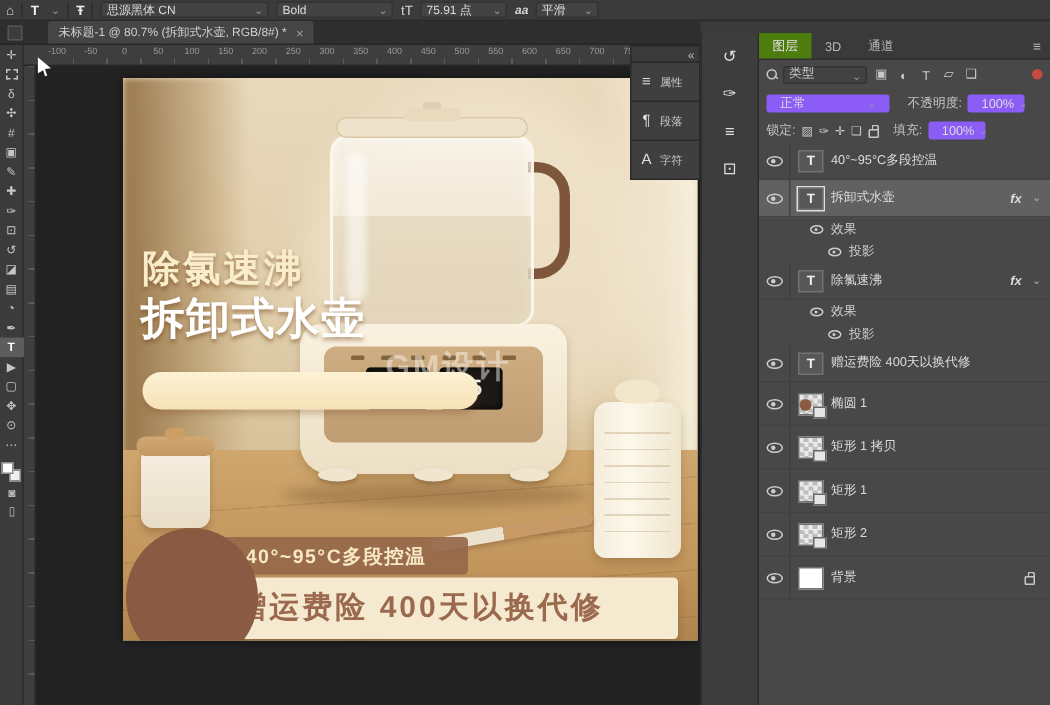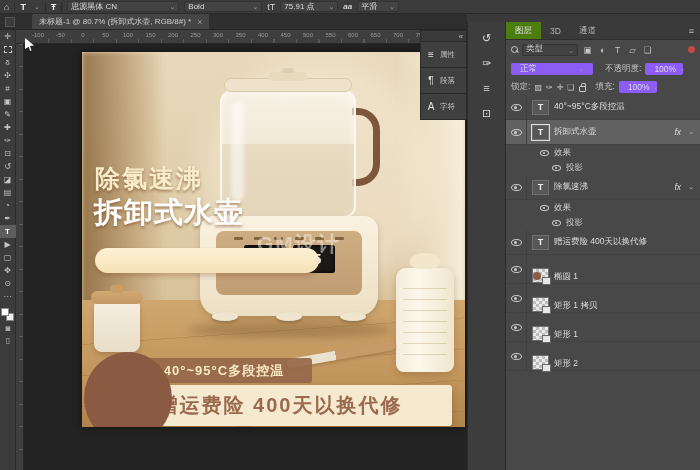--- a/index.html
+++ b/index.html
@@ -157,37 +157,37 @@
   .pselect{height:12px;background:#515151;border:6px solid #8b5cf6;border-radius:2px;display:flex;
     align-items:center;justify-content:space-between;padding:0 3px;box-sizing:border-box;color:#ddd;}
   .plabel{color:#c3c3c3;}
   .lkico{font-size:8px;color:#c9c9c9;}
   .plock{position:relative;width:7px;height:6px;border:1px solid #c9c9c9;border-radius:1px;display:inline-block;
     margin-top:3px;box-sizing:border-box;flex:none;}
   .plock::before{content:'';position:absolute;left:1px;top:-4px;width:3px;height:3px;border:1px solid #c9c9c9;
     border-bottom:none;border-radius:2px 2px 0 0;}
   #layers-list{position:absolute;left:0;right:0;top:73px;bottom:0;overflow:hidden;}
   .lrow{display:flex;align-items:center;height:24px;border-bottom:1px solid #424242;gap:5px;padding-right:4px;}
-  .lrow.shape,.lrow.image,.lrow.background{height:28px;align-items:flex-end;}
+  .lrow.shape,.lrow.image,.lrow.background{height:28px;}
   .lrow.sel{background:#616161;}
   .eyecell{width:20px;align-self:stretch;display:flex;align-items:center;justify-content:center;
     border-right:1px solid #404040;flex:none;}
   .eye{width:11px;height:7px;border:1px solid #cdcdcd;border-radius:50%;position:relative;display:inline-block;box-sizing:border-box;}
   .eye::after{content:'';position:absolute;left:2px;top:1px;width:3px;height:3px;border-radius:50%;background:#cdcdcd;}
   .eye.sm{width:9px;height:6px;} .eye.sm::after{width:2px;height:2px;}
   .th{width:17px;height:15px;border:1px solid #707070;position:relative;flex:none;box-sizing:border-box;}
   .th.t{background:#575757;color:#f0f0f0;font-size:9px;font-weight:bold;display:flex;align-items:center;justify-content:center;}
   .th.selth{box-shadow:0 0 0 1px #dedede;}
   .th.checker{background-color:#e9e9e9;background-image:conic-gradient(#bdbdbd 0 25%,rgba(0,0,0,0) 0 50%,#bdbdbd 0 75%,rgba(0,0,0,0) 0);background-size:6px 6px;}
   .th.checker::after,.th.img::after{content:'';position:absolute;right:-3px;bottom:-3px;width:7px;height:6px;background:#e6e6e6;border:1px solid #666;}
   .th .acc{position:absolute;left:0;top:3px;width:8px;height:8px;border-radius:50%;background:#8a5a42;}
   .th.img{background:linear-gradient(135deg,#d8b98c 0 40%,#b9915c 40% 70%,#efe3ce 70%);}
   .th.white{background:#fff;}
   .lname{color:#dcdcdc;white-space:nowrap;overflow:hidden;}
-  .fx{margin-left:auto;font-style:italic;color:#ddd;}
+  .fx{margin-left:auto;font-style:italic;color:#ddd;font-weight:bold;}
   .chev{color:#b5b5b5;font-size:7px;margin:0 2px;}
   .erow{display:flex;align-items:center;height:15px;gap:5px;color:#cfcfcf;}
   .erow .eye{margin-left:34px;} .erow.deep .eye{margin-left:46px;}
   .bg-lock{margin-left:auto;margin-right:6px;}
 </style>
 </head>
 <body>
 
 <div id="app">
 
@@ -484,16 +484,24 @@
           <span class="th checker"></span>
           <span class="lname">矩形 1</span>
         </div>
         <div class="lrow shape">
           <span class="eyecell">
             <span class="eye"></span>
           </span>
           <span class="th checker"></span>
           <span class="lname">矩形 2</span>
         </div>
+        <div class="lrow background">
+          <span class="eyecell">
+            <span class="eye"></span>
+          </span>
+          <span class="th white"></span>
+          <span class="lname">背景</span>
+          <span class="plock bg-lock"></span>
+        </div>
       </div>
   </div>
 
 </div>
 
 </body></html>

